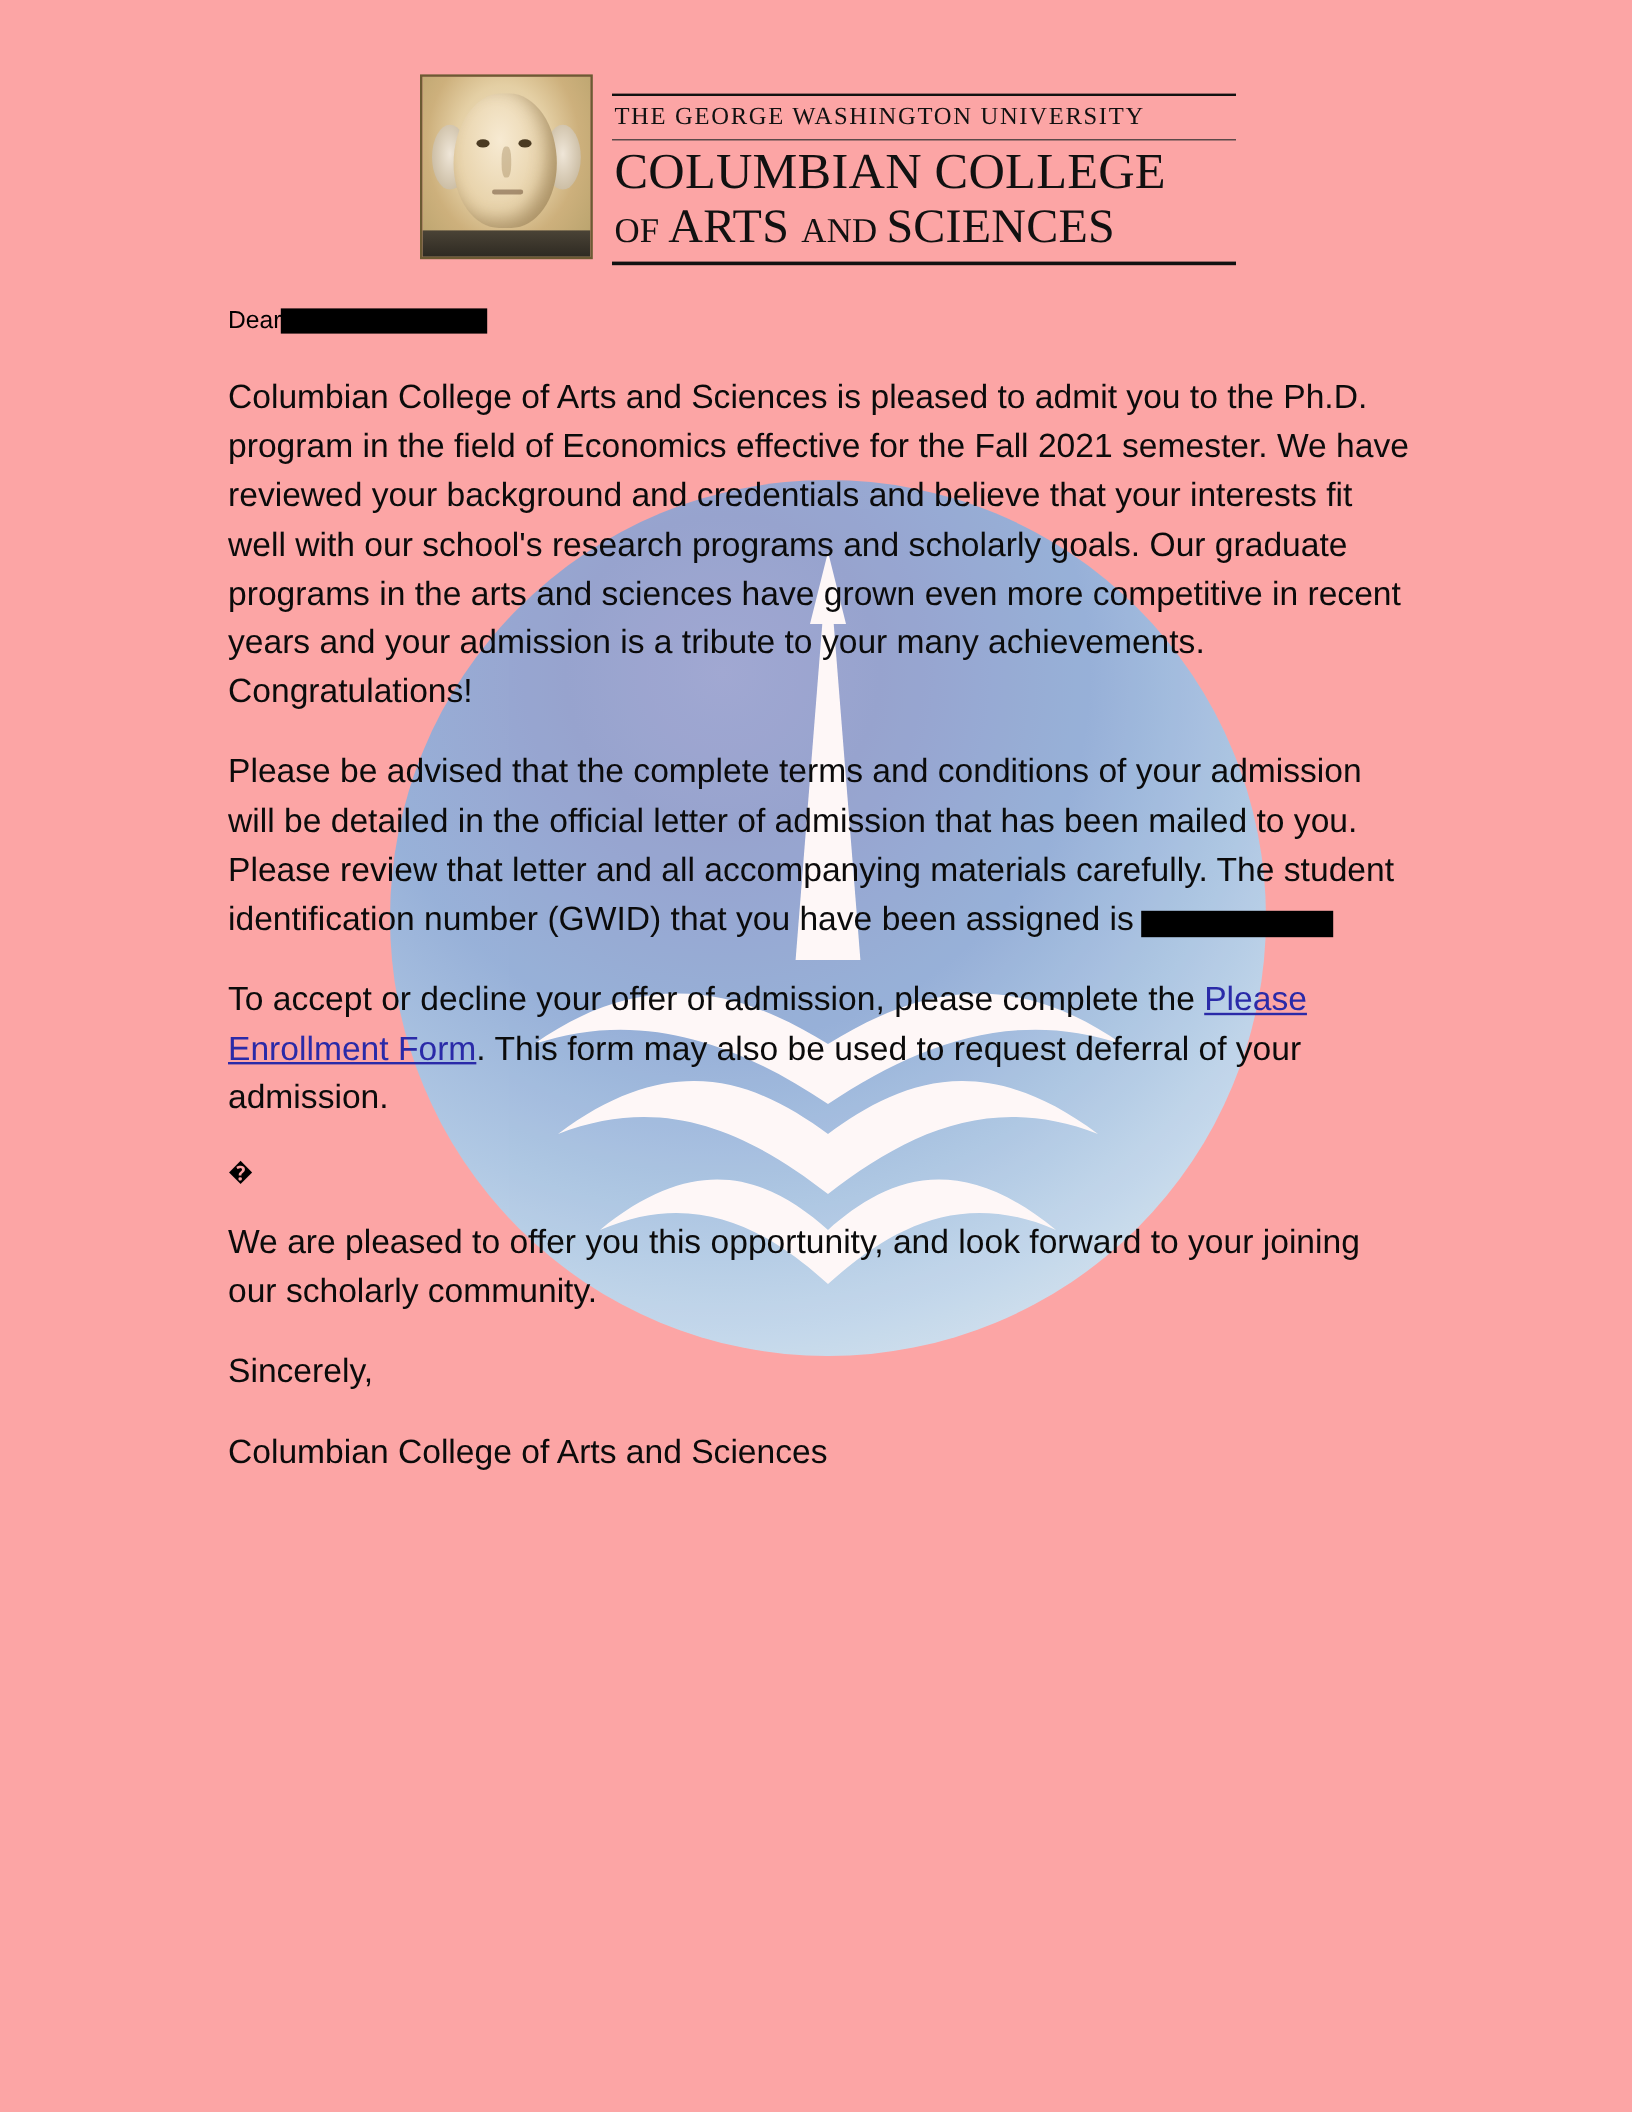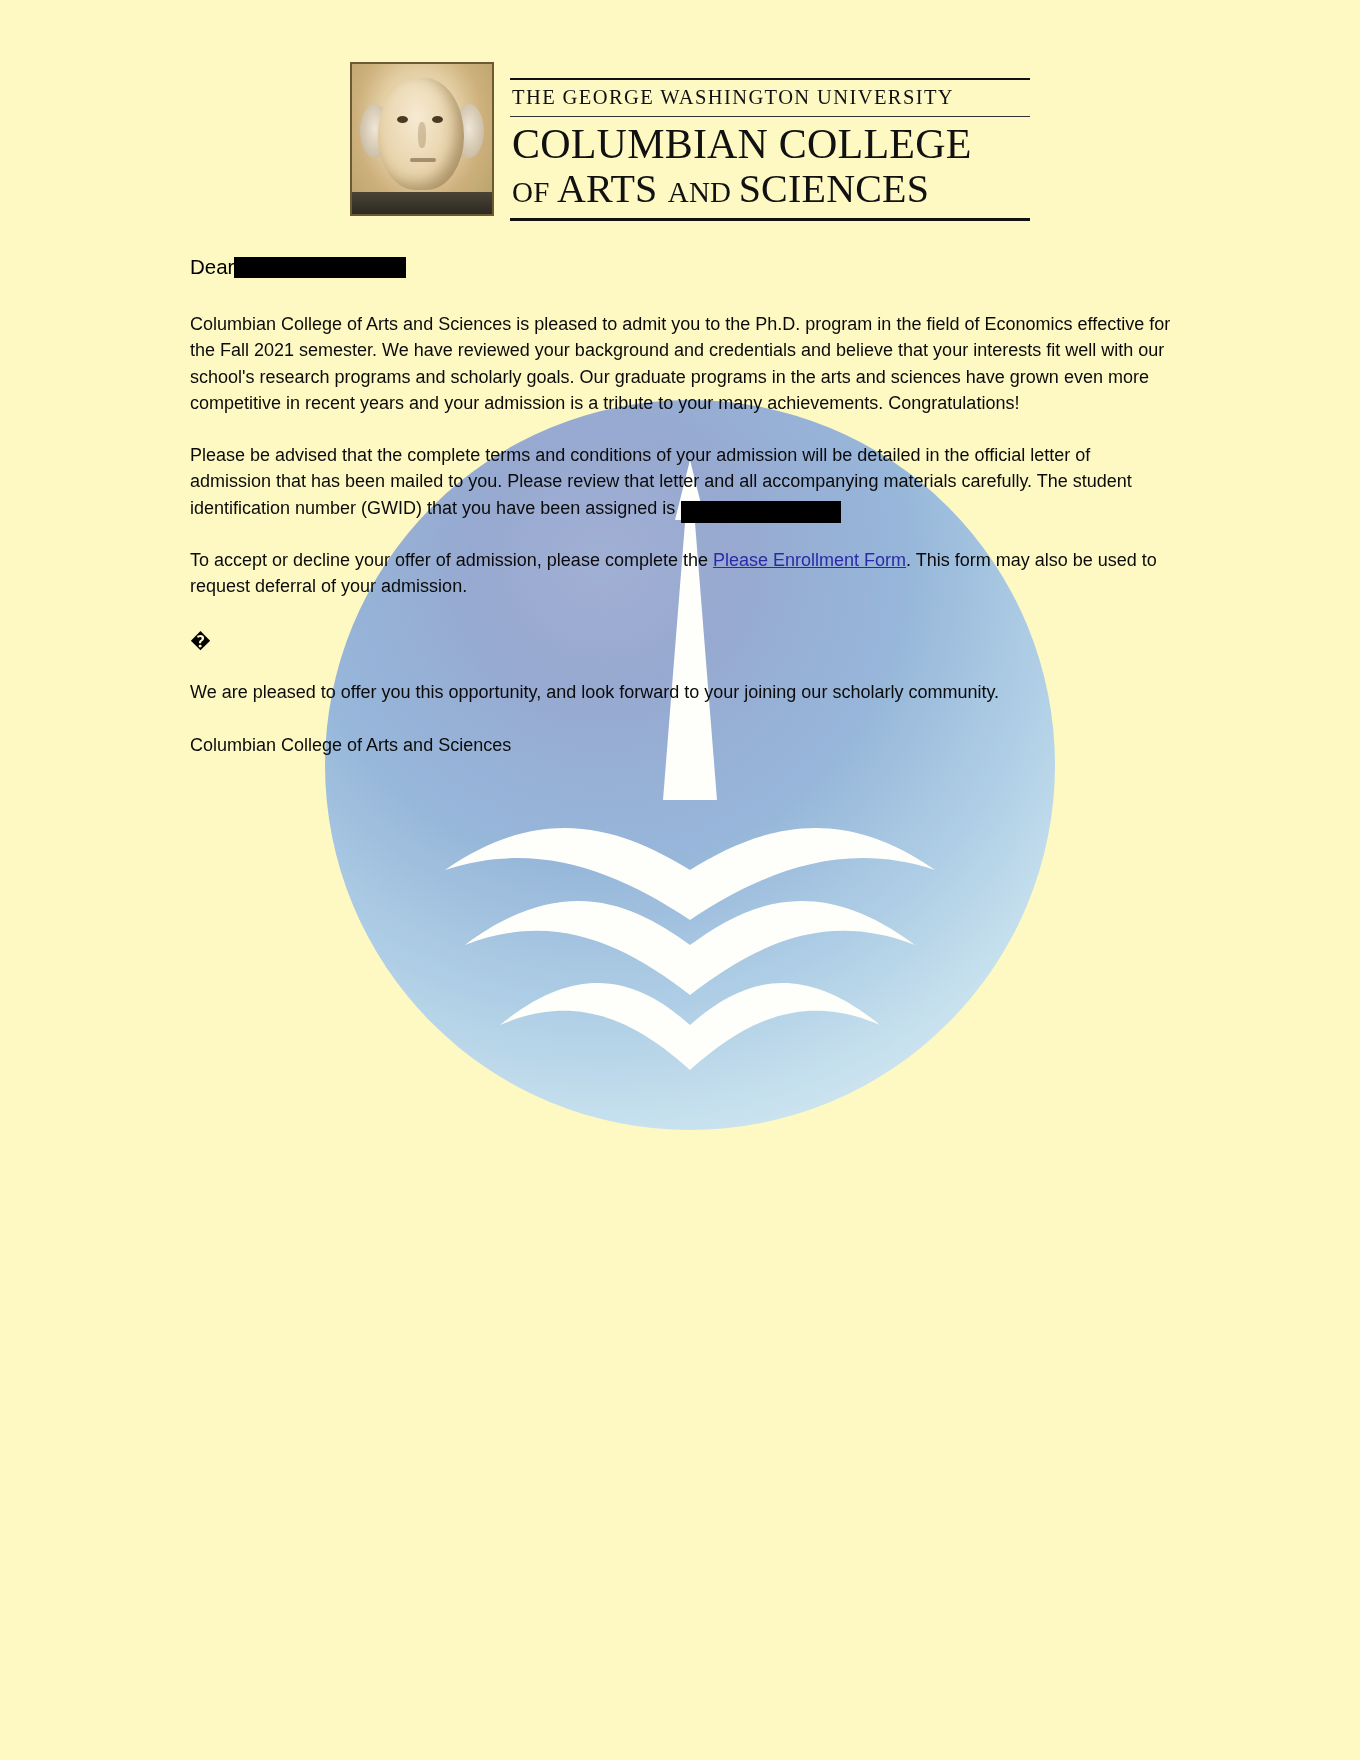--- a/index.html
+++ b/index.html
@@ -13,21 +13,21 @@
     font-family: "Liberation Sans", sans-serif;
     color: #000000;
     position: relative;
     overflow: hidden;
   }
 
   .page {
     position: relative;
     width: 1360px;
     height: 1760px;
-    background: #fef9c3;
+    background: #fca5a5;
   }
 
   
   .watermark {
     position: absolute;
     left: 325px;
     top: 400px;
     width: 730px;
     height: 730px;
     border-radius: 50%;
@@ -168,21 +168,21 @@
     top: 255px;
     width: 985px;
     z-index: 2;
   }
   .date {
     font-size: 20.5px;
     line-height: 1.35;
     margin-bottom: 56px;
   }
   p.para {
-    font-size: 18px;
+    font-size: 28px;
     line-height: 1.46;
     margin: 0 0 26px 0;
     color: #0b0b0b;
   }
   .salutation {
     font-size: 20.5px;
     margin: 0 0 32px 0;
     display: flex;
     align-items: center;
     gap: 0;
@@ -262,17 +262,18 @@
 
     <p class="para">
       <span>To accept or decline your offer of admission, please complete the </span><a class="link" href="#">Please Enrollment Form</a><span>. This form may also be used to request deferral of your admission.</span>
     </p>
 
     <div class="glyph-box">�</div>
 
 
     <p class="para">We are pleased to offer you this opportunity, and look forward to your joining our scholarly community.</p>
 
+    <p class="para">Sincerely,</p>
 
     <p class="para">Columbian College of Arts and Sciences</p>
 
   </div>
 </div>
 
 </body></html>

